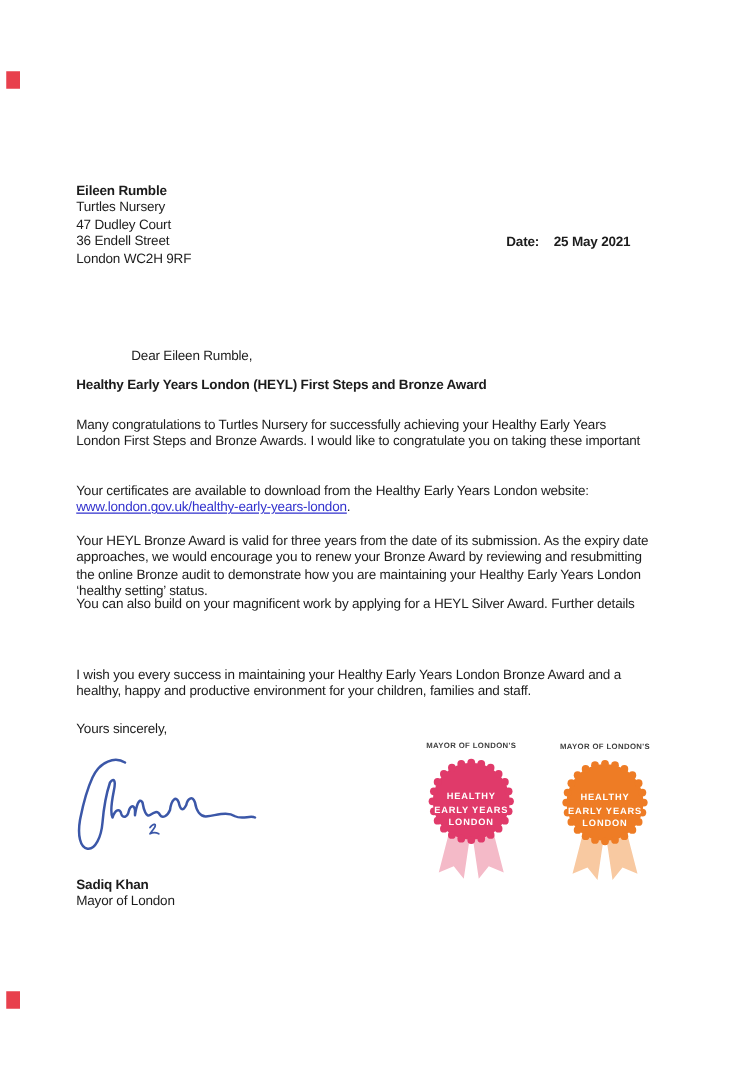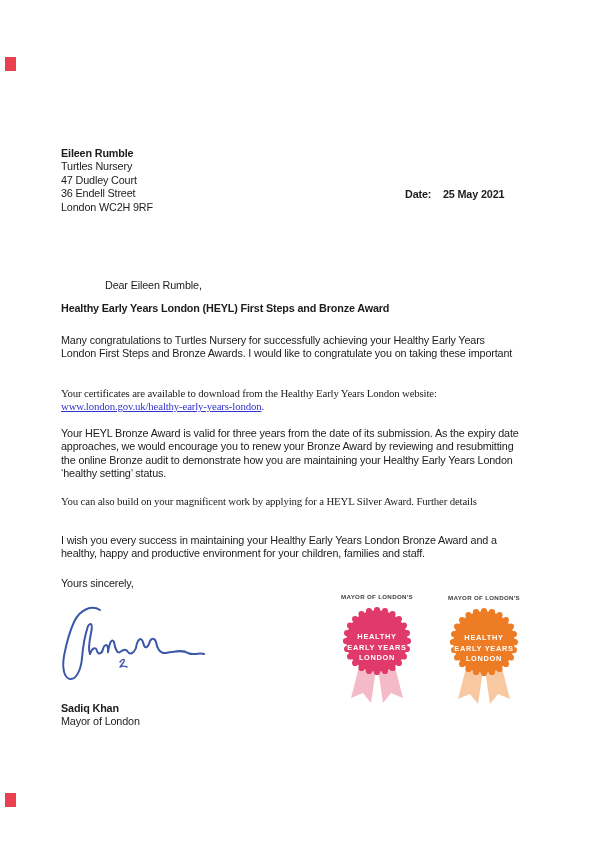--- a/index.html
+++ b/index.html
@@ -81,35 +81,35 @@
 
 <div class="abs txt" style="left:61px;top:279px;padding-left:44px;">Dear Eileen Rumble,</div>
 
 <div class="abs txt b" style="left:61px;top:302px;">Healthy Early Years London (HEYL) First Steps and Bronze Award</div>
 
 <div class="abs txt" style="left:61px;top:334px;">
   <div>Many congratulations to Turtles Nursery for successfully achieving your Healthy Early Years</div>
   <div>London First Steps and Bronze Awards. I would like to congratulate you on taking these important</div>
 </div>
 
-<div class="abs txt" style="left:61px;top:387px;font-family:Liberation Serif, serif;">
+<div class="abs txt" style="left:61px;top:387px;">
   <div>Your certificates are available to download from the Healthy Early Years London website:</div>
   <div>
     <span class="link">www.london.gov.uk/healthy-early-years-london</span><span>.</span>
   </div>
 </div>
 
 <div class="abs txt" style="left:61px;top:427px;">
   <div>Your HEYL Bronze Award is valid for three years from the date of its submission. As the expiry date</div>
   <div>approaches, we would encourage you to renew your Bronze Award by reviewing and resubmitting</div>
   <div>the online Bronze audit to demonstrate how you are maintaining your Healthy Early Years London</div>
   <div>‘healthy setting’ status.</div>
 </div>
 
-<div class="abs txt" style="left:61px;top:495px;font-family:Liberation Serif, serif;">
+<div class="abs txt" style="left:61px;top:477px;">
   <div>You can also build on your magnificent work by applying for a HEYL Silver Award. Further details</div>
 </div>
 
 <div class="abs txt" style="left:61px;top:534px;">
   <div>I wish you every success in maintaining your Healthy Early Years London Bronze Award and a</div>
   <div>healthy, happy and productive environment for your children, families and staff.</div>
 </div>
 
 <div class="abs txt" style="left:61px;top:577px;">Yours sincerely,</div>
 

